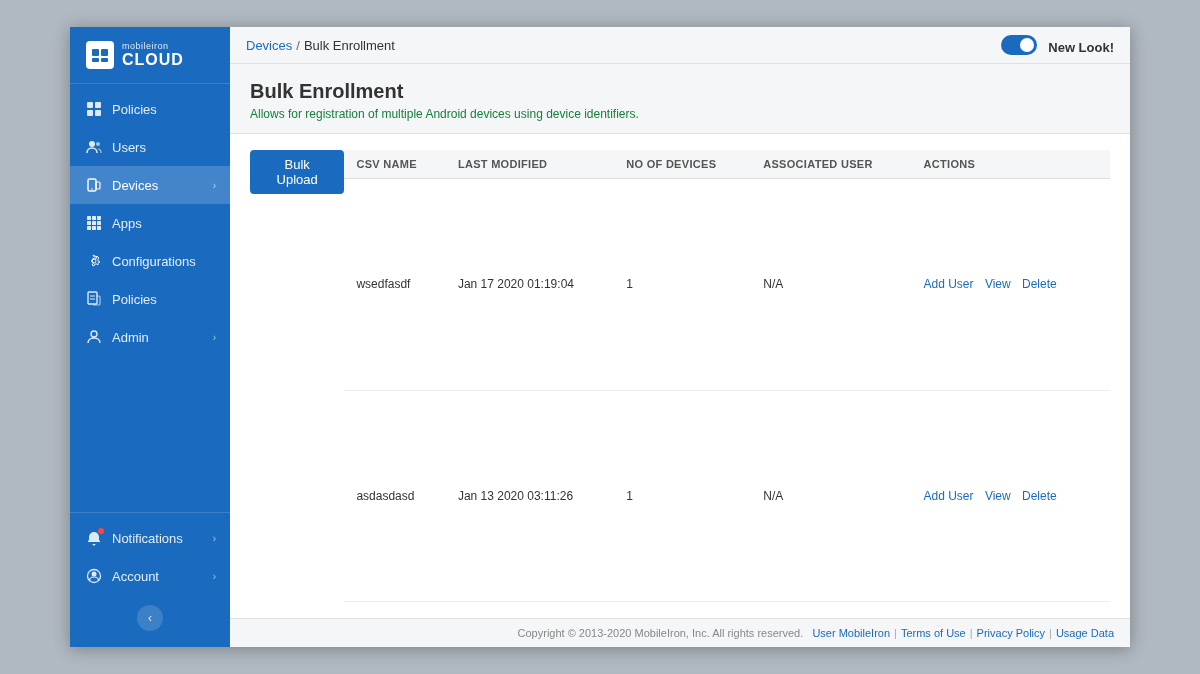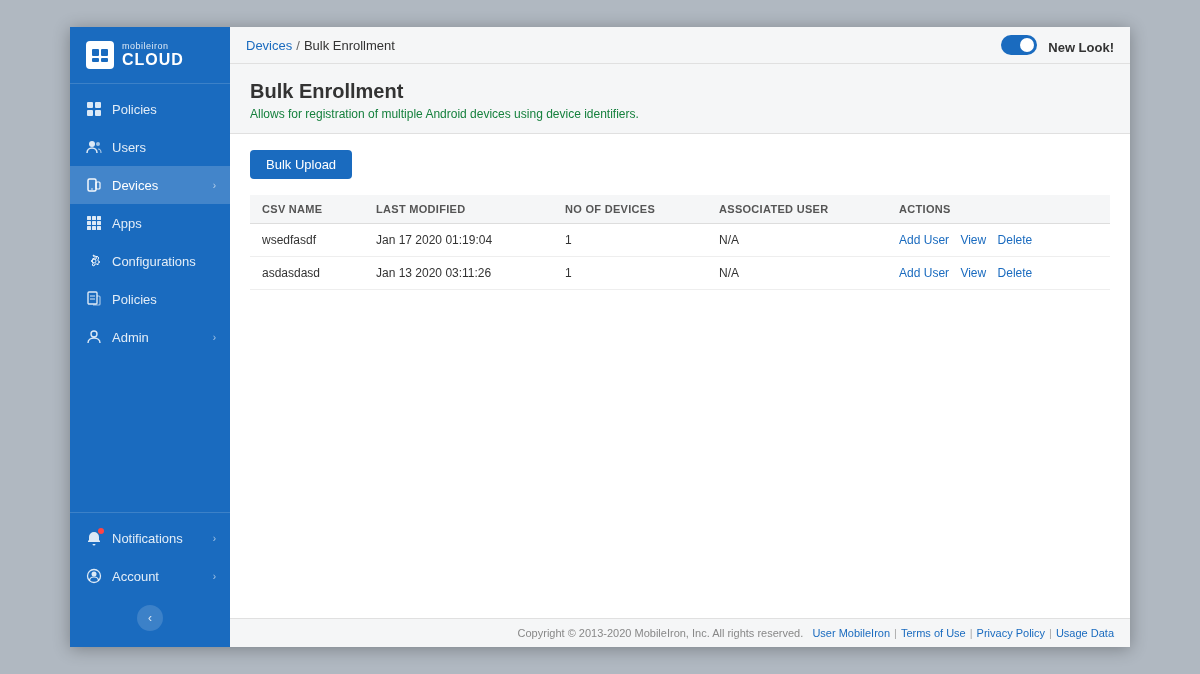--- a/index.html
+++ b/index.html
@@ -206,21 +206,21 @@
       font-size: 12px;
       color: #15803d;
     }
     
     .content-area {
       flex: 1;
       background: #fff;
       overflow-y: auto;
       padding: 16px 20px;
       display: flex;
-      flex-direction: column;
+      flex-direction: row;
     }
     .bulk-upload-btn {
       background: #1a6bbf;
       color: #fff;
       border: none;
       padding: 7px 16px;
       border-radius: 4px;
       font-size: 13px;
       font-weight: 500;
       cursor: pointer;

